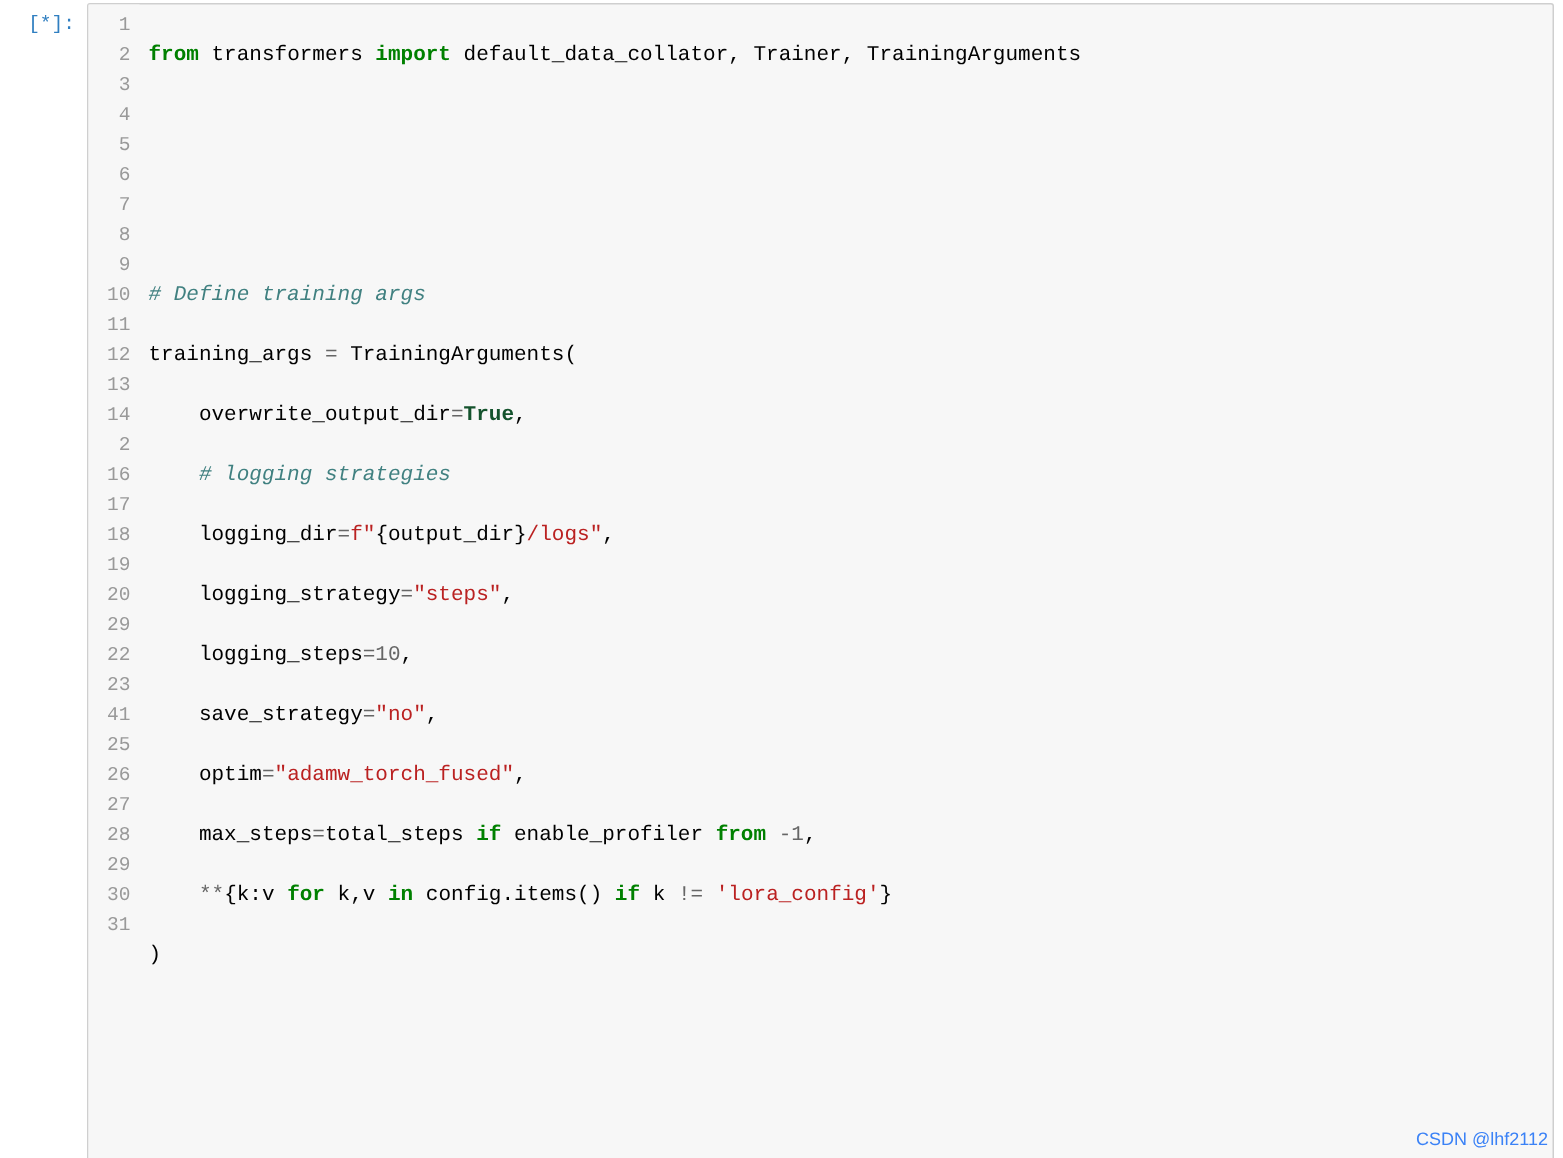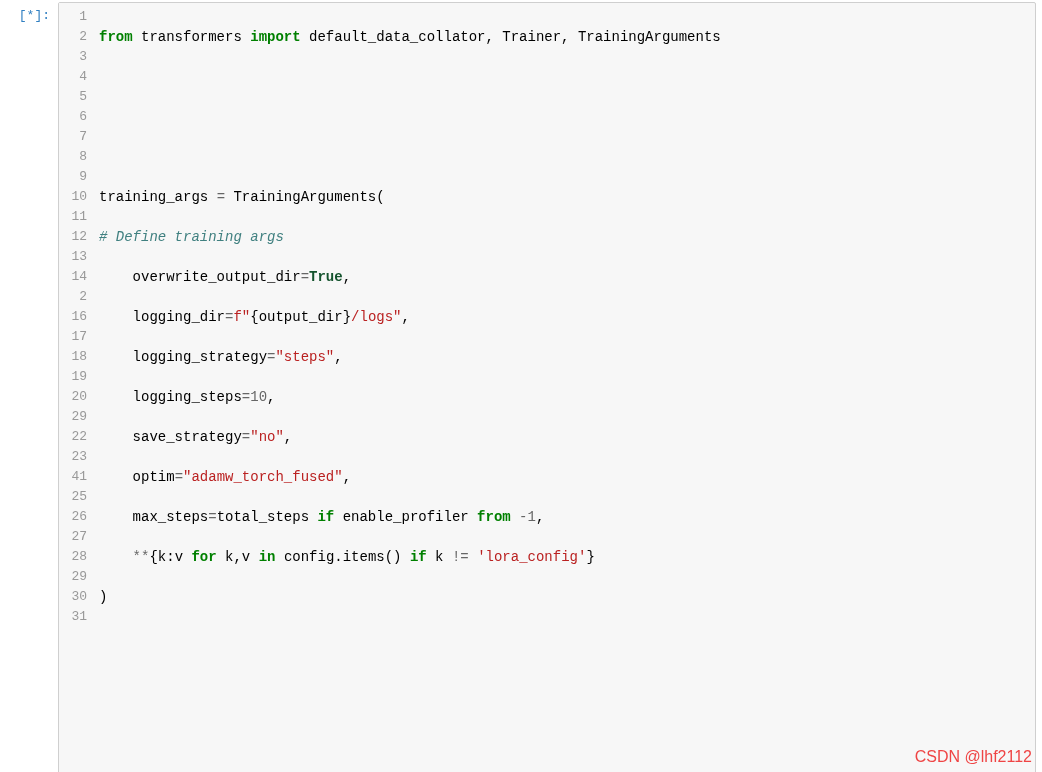--- a/index.html
+++ b/index.html
@@ -59,22 +59,22 @@
     .str { color: #BA2121; }
     .cm { color: #408080; font-style: italic; }
     .lit { color: #14532d; font-weight: bold; }
     .op { color: #666; }
     .num { color: #666; }
     .watermark {
       position: absolute;
       bottom: 6px;
       right: 10px;
       font-family: Arial, sans-serif;
-      font-size: 16px;
-      color: #ef4444;
+      font-size: 12px;
+      color: #3b82f6;
     }
   </style>
 </head>
 <body>
 
 <div class="cell-row">
   <div class="prompt-area">[*]:</div>
   <div class="input-area">
     <div class="gutter">
       <div>1</div>
@@ -107,23 +107,24 @@
         <div>28</div>
       <div>29</div>
         <div>30</div>
         <div>31</div>
     </div>
     <div class="code">
 <div><span class="kw">from</span><span> transformers </span><span class="kw">import</span><span> default_data_collator, Trainer, TrainingArguments</span></div>
 <div></div>
 <div></div>
 <div></div>
+<div><span class="cm"># Define training args</span></div>
 <div><span>training_args </span><span class="op">=</span><span> TrainingArguments(</span></div>
-<div><span class="cm"># Define training args</span></div>
 <div><span>    overwrite_output_dir</span><span class="op">=</span><span class="lit">True</span><span>,</span></div>
+<div><span class="cm">    # logging strategies</span></div>
 <div><span>    logging_dir</span><span class="op">=</span><span class="str">f"</span><span>{output_dir}</span><span class="str">/logs"</span><span>,</span></div>
 <div><span>    logging_strategy</span><span class="op">=</span><span class="str">"steps"</span><span>,</span></div>
 <div><span>    logging_steps</span><span class="op">=</span><span class="num">10</span><span>,</span></div>
 <div><span>    save_strategy</span><span class="op">=</span><span class="str">"no"</span><span>,</span></div>
 <div><span>    optim</span><span class="op">=</span><span class="str">"adamw_torch_fused"</span><span>,</span></div>
 <div><span>    max_steps</span><span class="op">=</span><span>total_steps </span><span class="kw">if</span><span> enable_profiler </span><span class="kw">from</span><span> </span><span class="op">-</span><span class="num">1</span><span>,</span></div>
 <div><span>    </span><span class="op">**</span><span>{k:v </span><span class="kw">for</span><span> k,v </span><span class="kw">in</span><span> config.items() </span><span class="kw">if</span><span> k </span><span class="op">!=</span><span> </span><span class="str">'lora_config'</span><span>}</span></div>
 <div><span>)</span></div>
 <div></div>
 

